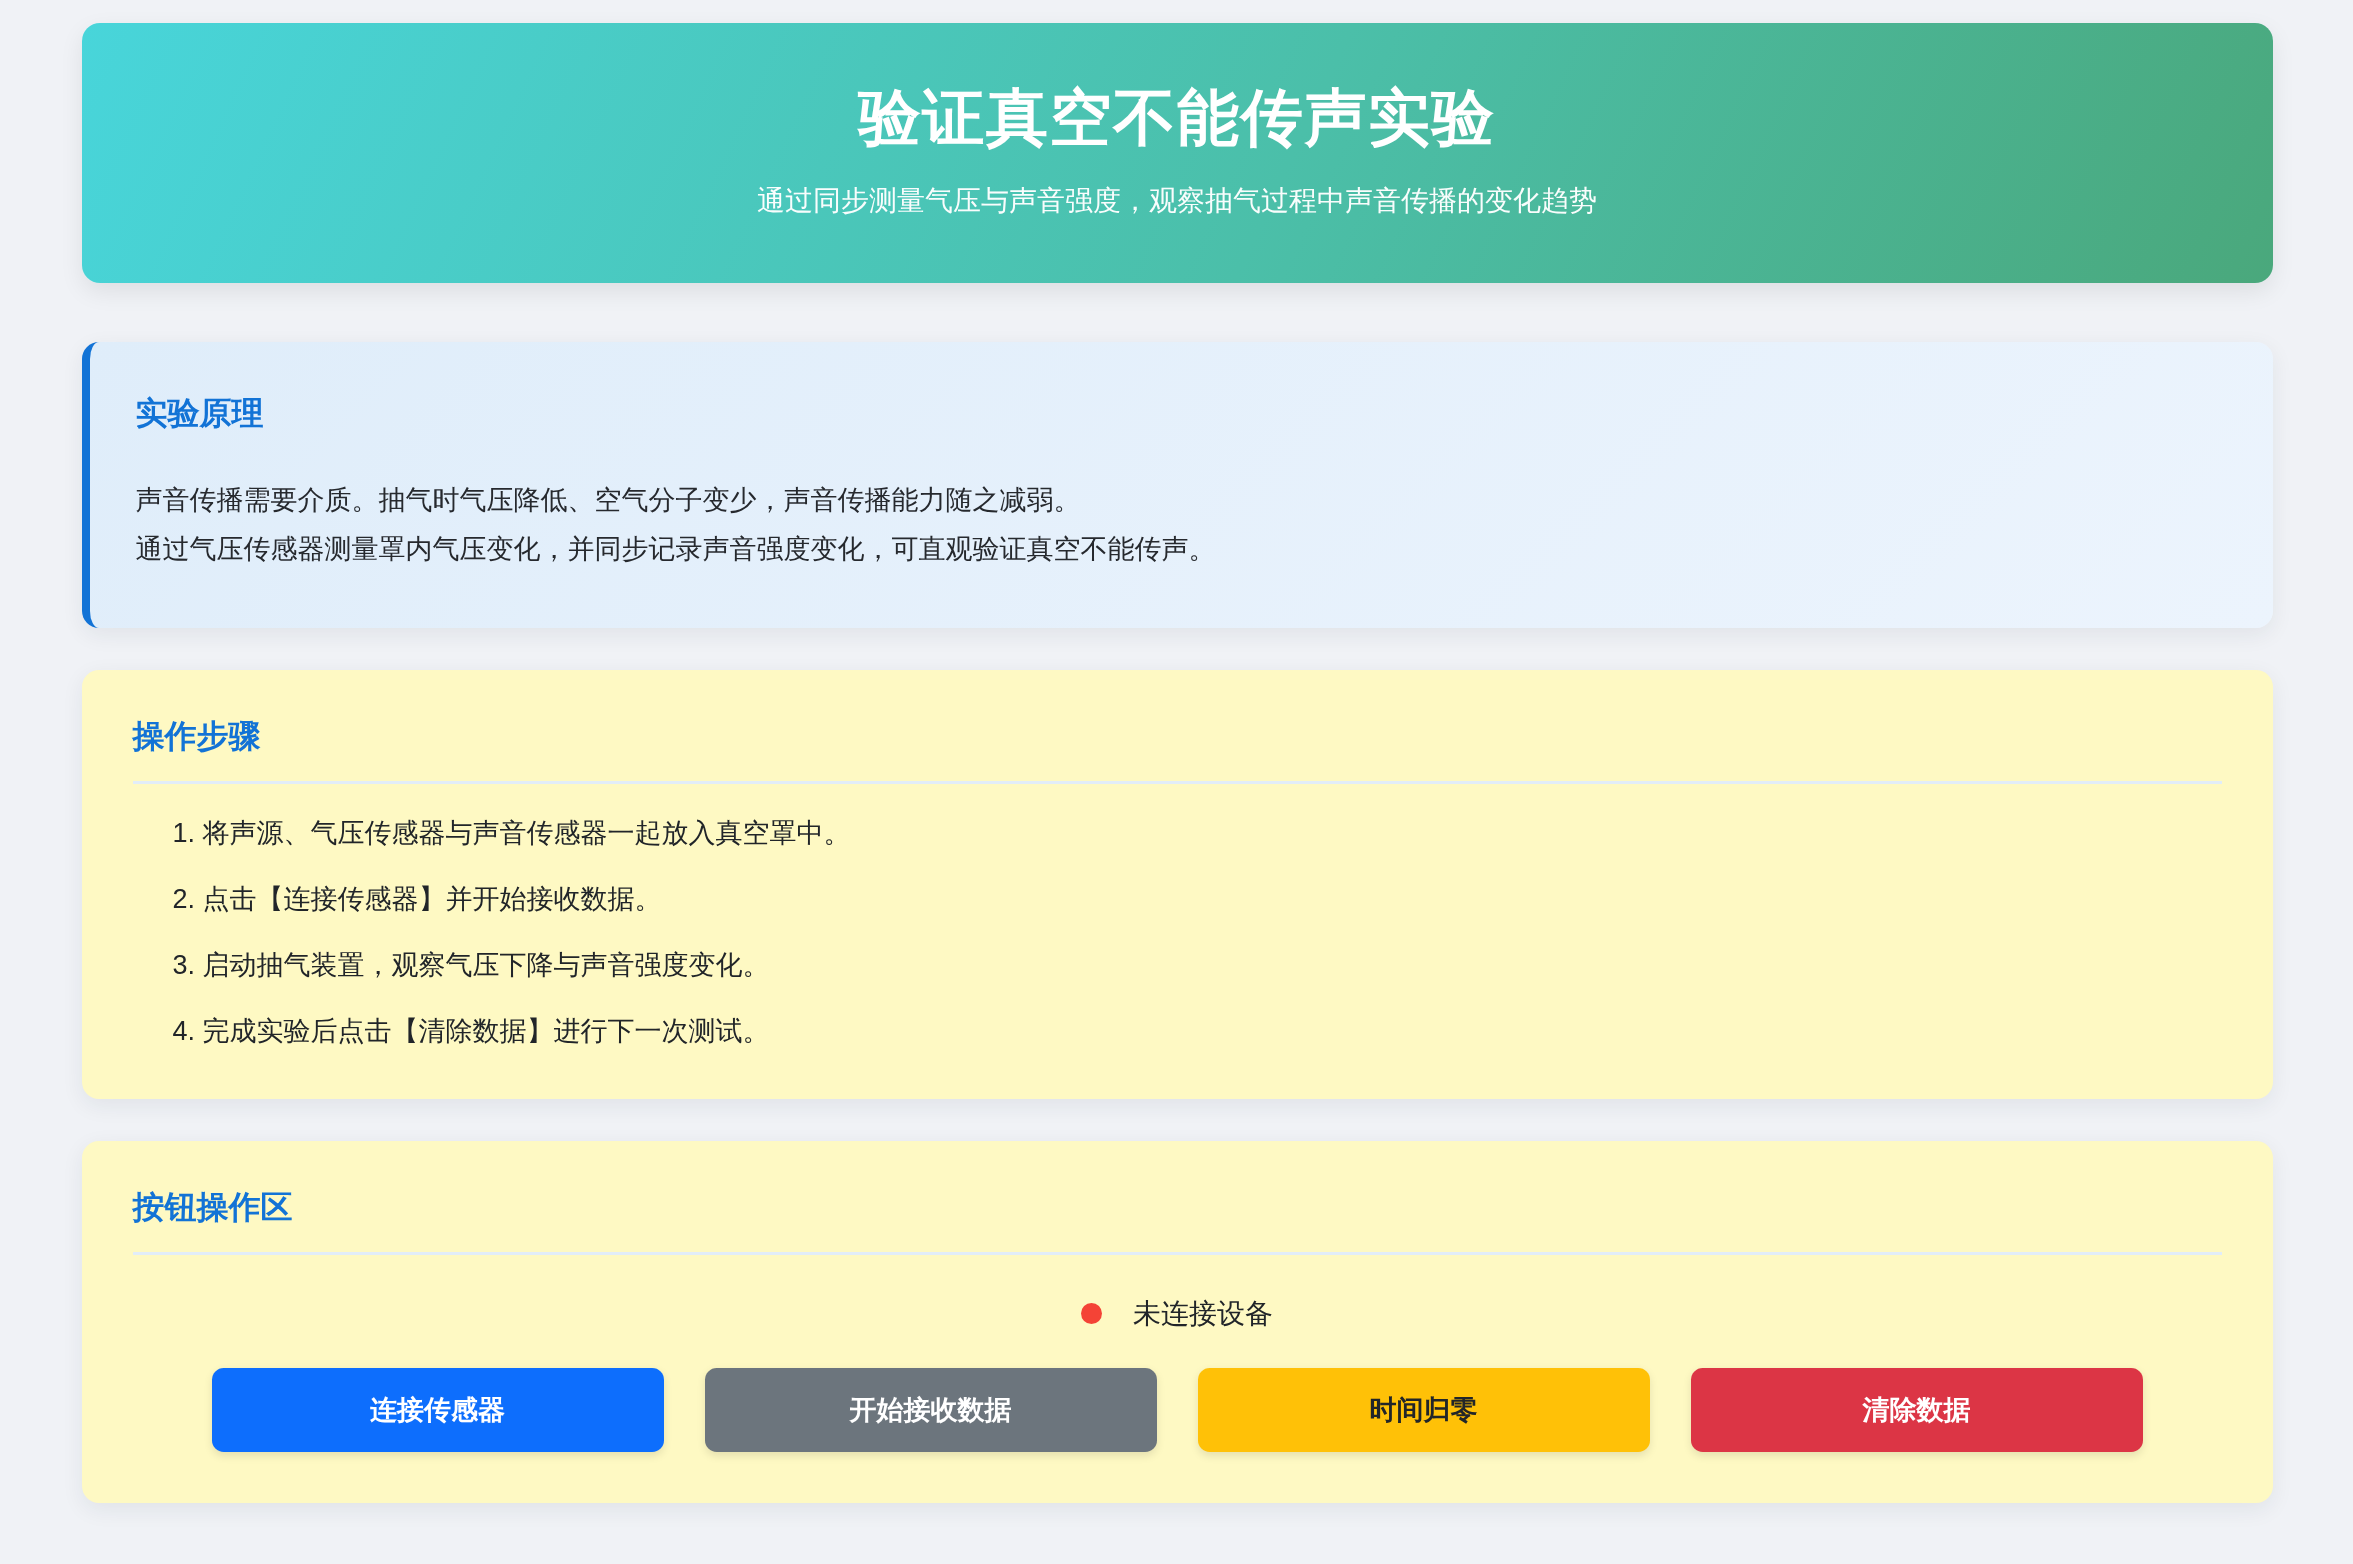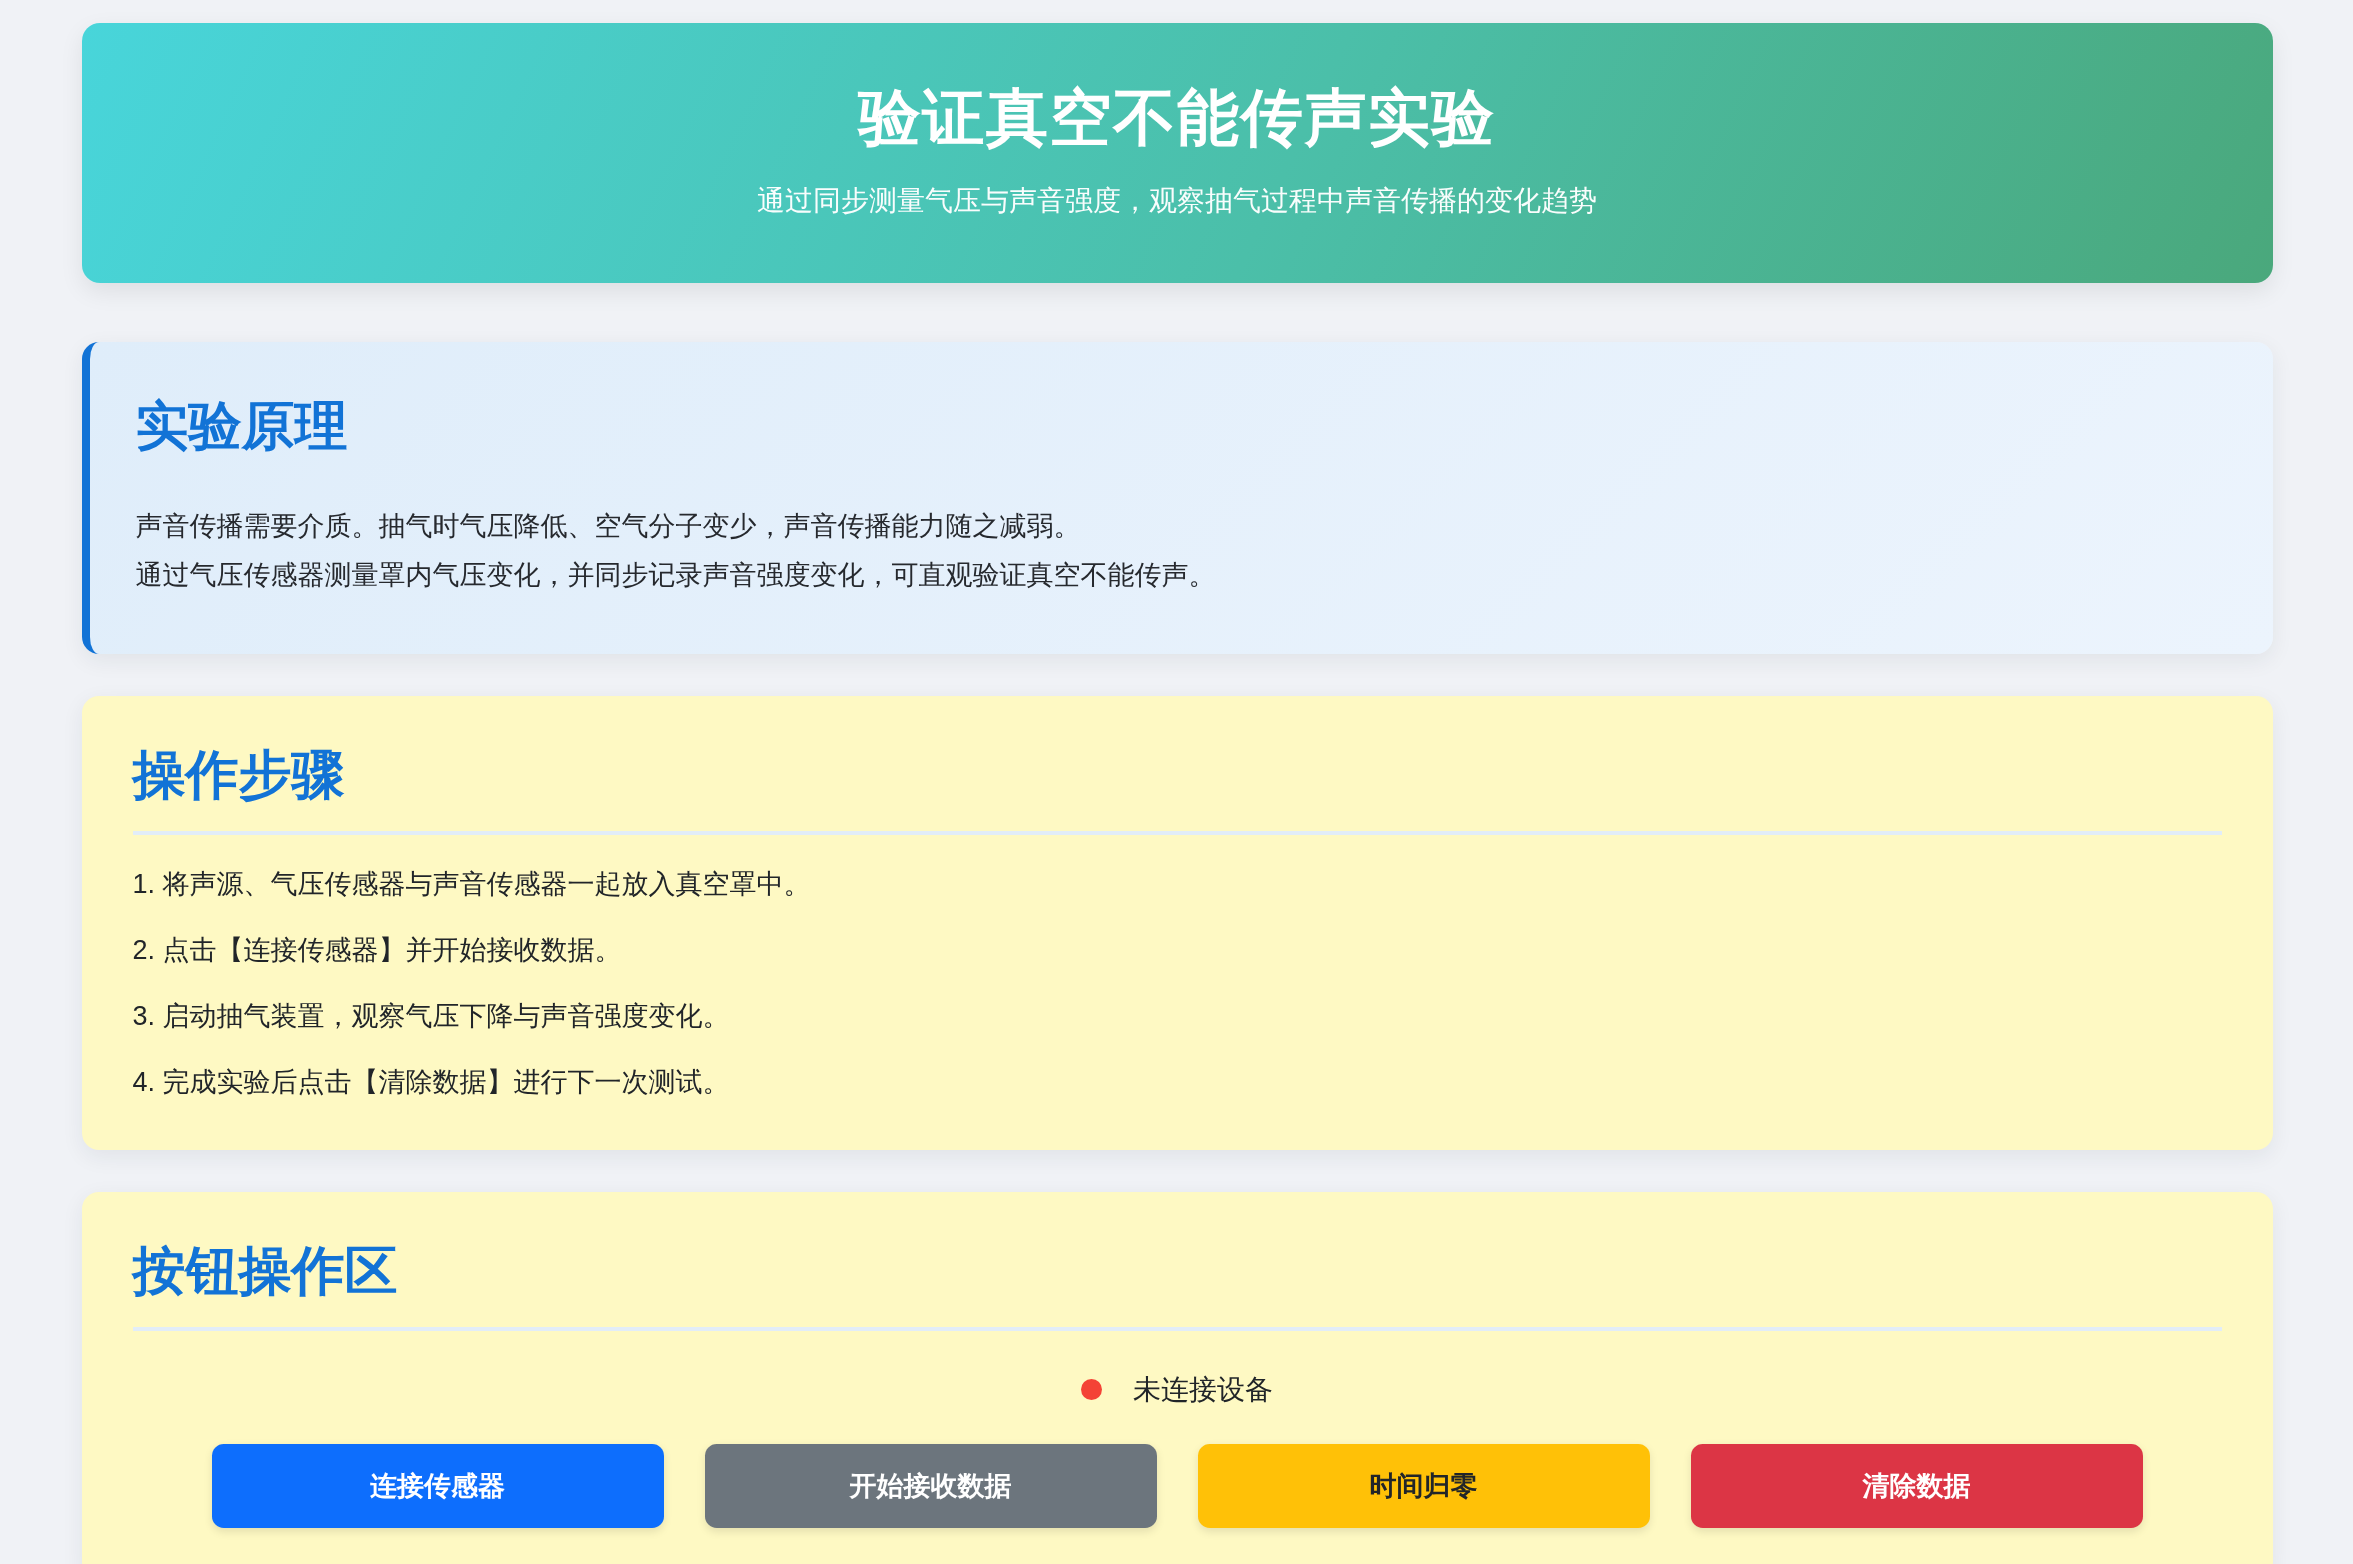--- a/index.html
+++ b/index.html
@@ -45,21 +45,21 @@
     padding: 47px 51px 51px 51px;
     margin-top: 42px;
   }
   .card.principle {
     margin-top: 59px;
     background: linear-gradient(135deg, #dfedfa 0%, #ecf4fd 100%);
     border-left: 8.4px solid #1273d6;
     padding: 52px 51px 54px 46px;
   }
   .section-heading {
-    font-size: 53px;
+    font-size: 32px;
     font-weight: 700;
     color: #1273d6;
     line-height: 1.2;
   }
   .divider {
     height: 3.4px;
     background: #e2edf8;
     border: none;
     margin-top: 25px;
   }
@@ -67,20 +67,21 @@
   .principle-text {
     margin-top: 44px;
     font-size: 27px;
     line-height: 49px;
     color: #26292e;
   }
   
   .steps-list {
     margin-top: 32px;
     list-style: none;
+    margin-left: 40px;
   }
   .steps-list li {
     font-size: 27px;
     line-height: 34px;
     color: #212529;
     margin-top: 32px;
   }
   
   .status-row {
     margin-top: 40px;

